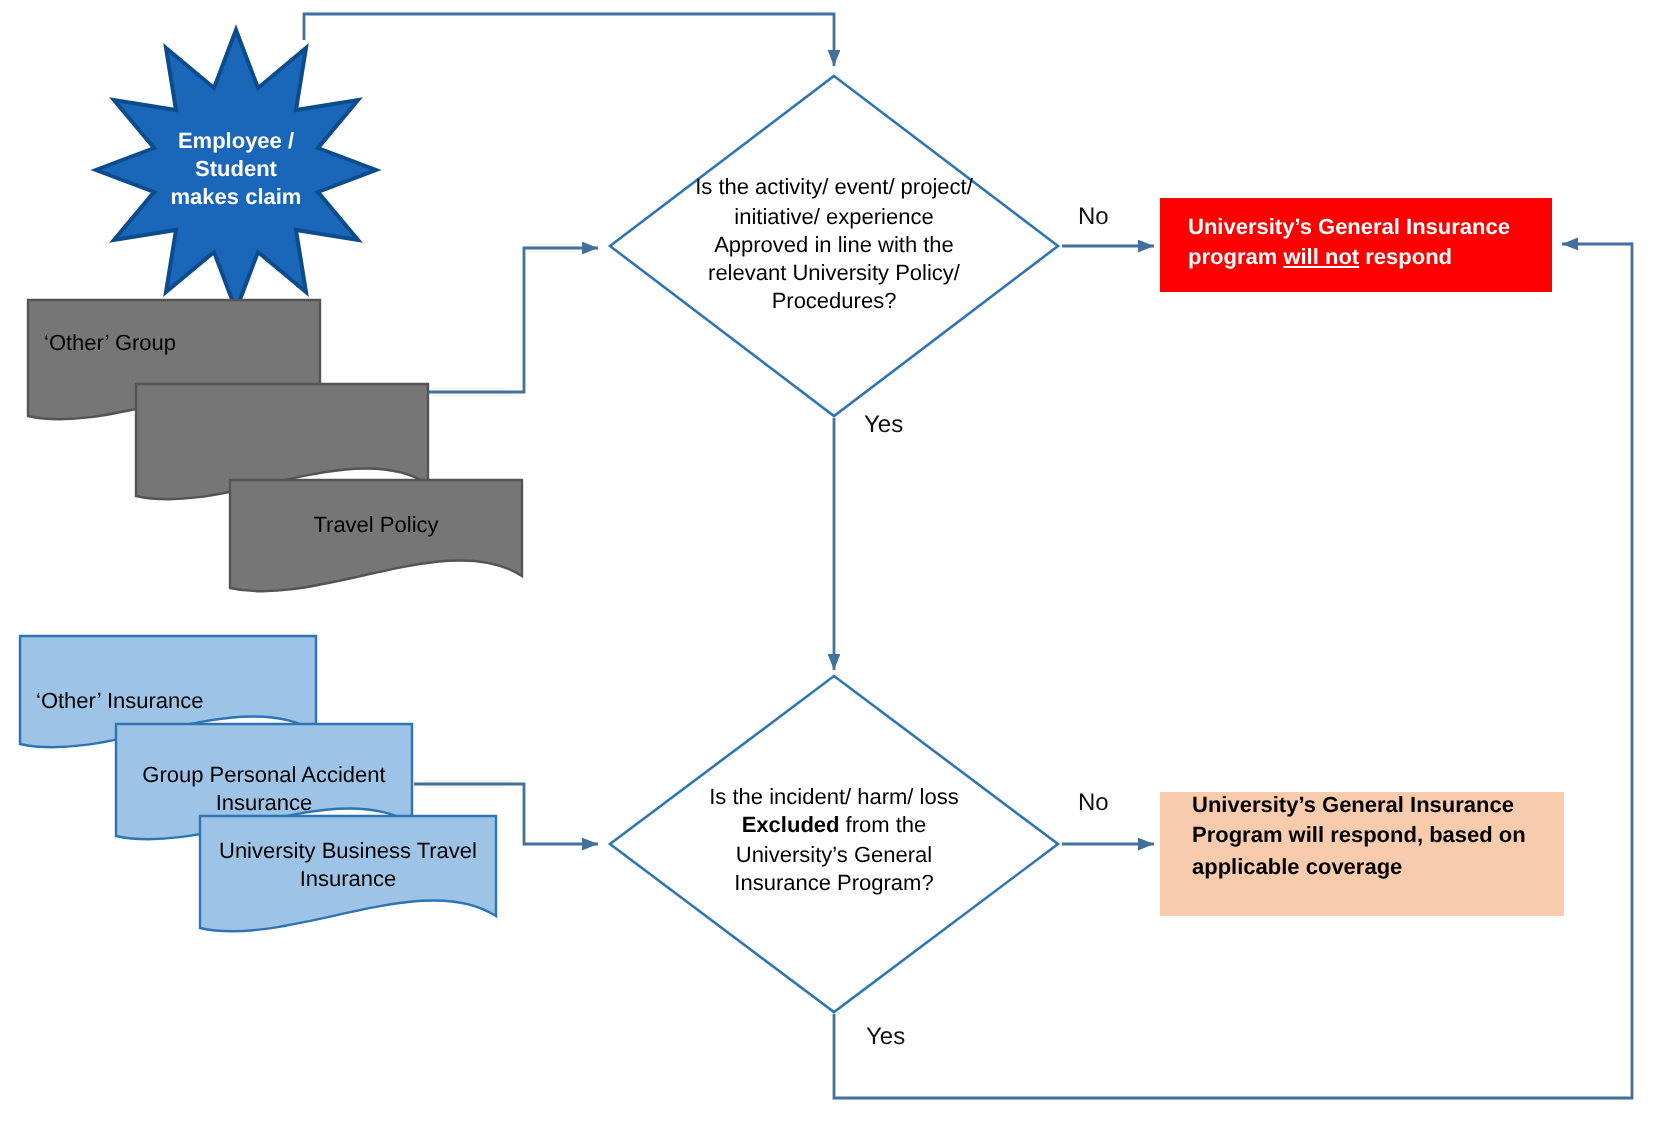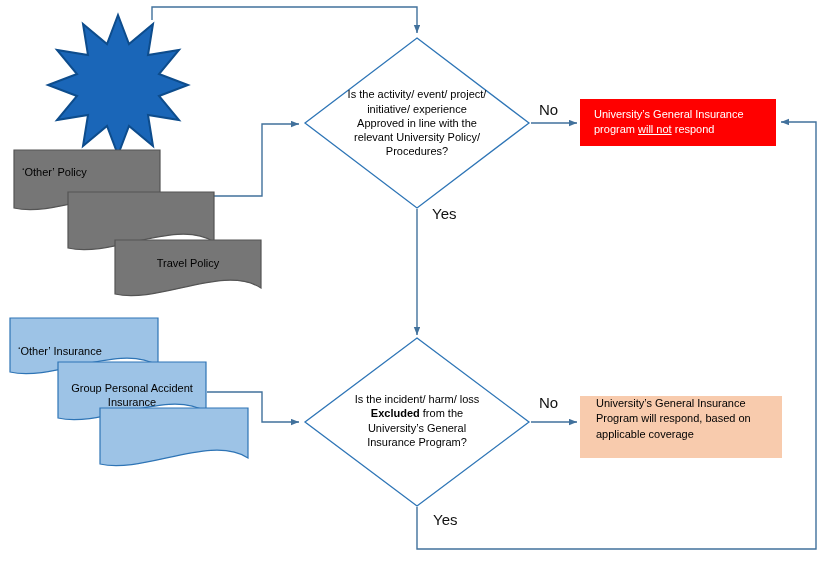--- a/index.html
+++ b/index.html
@@ -9,22 +9,22 @@
   }
   .stage svg{position:absolute;left:0;top:0;}
   .txt{
     position:absolute;display:flex;align-items:center;justify-content:center;
     text-align:center;font-size:11px;line-height:1.3;color:#000;
   }
   .txt.left{justify-content:flex-start;text-align:left;padding-left:8px;}
   .bold{font-weight:700;}
   .white{color:#fff;}
   .burst-label{font-weight:700;color:#fff;font-size:11px;line-height:1.25;}
-  .outcome{line-height:1.4;font-weight:400;}
-  .edge-label{position:absolute;font-size:15px;color:#111;line-height:1;}
+  .outcome{line-height:1.4;font-weight:700;}
+  .edge-label{position:absolute;font-size:12px;color:#111;line-height:1;}
   .u{text-decoration:underline;}
 </style>
 </head>
 <body>
 
 <div class="stage">
 
   <svg width="835" height="562" viewBox="0 0 835 562">
     <defs>
       <marker id="arrow" markerWidth="9" markerHeight="8" refX="8" refY="3.2" orient="auto" markerUnits="userSpaceOnUse">
@@ -50,26 +50,28 @@
     <path d="M58,362 H206 V412 C169,388 102,428 58,418 Z" stroke="#2E74B5" stroke-width="1.2" fill="#9DC3E6"></path>
     <path d="M100,408 H248 V458 C211,434 144,474 100,464 Z" stroke="#2E74B5" stroke-width="1.2" fill="#9DC3E6"></path>
 
     <polygon points="417,38 529,123 417,208 305,123" fill="#FFFFFF" stroke="#2E75B6" stroke-width="1.3"></polygon>
     <polygon points="417,338 529,422 417,506 305,422" fill="#FFFFFF" stroke="#2E75B6" stroke-width="1.3"></polygon>
 
     <rect x="580" y="99" width="196" height="47" fill="#FF0000"></rect>
     <rect x="580" y="396" width="202" height="62" fill="#F8CBAD"></rect>
   </svg>
 
+  <div class="txt burst-label" style="left:84px;top:48px;width:68px;height:76px;">Employee / Student makes claim</div>
 
-  <div class="txt left" style="left:14px;top:154px;width:140px;height:36px;">‘Other’ Policy</div>
+  <div class="txt left" style="left:14px;top:154px;width:140px;height:36px;">‘Other’ Group</div>
   <div class="txt" style="left:119px;top:246px;width:138px;height:34px;">Travel Policy</div>
 
   <div class="txt left" style="left:10px;top:334px;width:142px;height:34px;">‘Other’ Insurance</div>
   <div class="txt" style="left:62px;top:374px;width:140px;height:42px;">Group Personal Accident Insurance</div>
+  <div class="txt" style="left:104px;top:412px;width:140px;height:42px;">University Business Travel Insurance</div>
 
   <div class="txt" style="left:345px;top:58px;width:144px;height:130px;">Is the activity/ event/ project/ initiative/ experience Approved in line with the relevant University Policy/ Procedures?</div>
 
   <div class="txt" style="left:344px;top:378px;width:146px;height:88px;display:block;padding-top:14px;"><span>Is the incident/ harm/ loss </span><span class="bold">Excluded</span><span> from the University’s General Insurance Program?</span></div>
 
   <div class="txt left outcome white" style="left:586px;top:101px;width:184px;height:43px;display:block;padding-top:6px;"><span>University’s General Insurance program </span><span class="u">will not</span><span> respond</span></div>
 
   <div class="txt left outcome" style="left:588px;top:391px;width:188px;height:56px;text-align:left;">University’s General Insurance Program will respond, based on applicable coverage</div>
 
   <div class="edge-label" style="left:539px;top:102px;">No</div>

